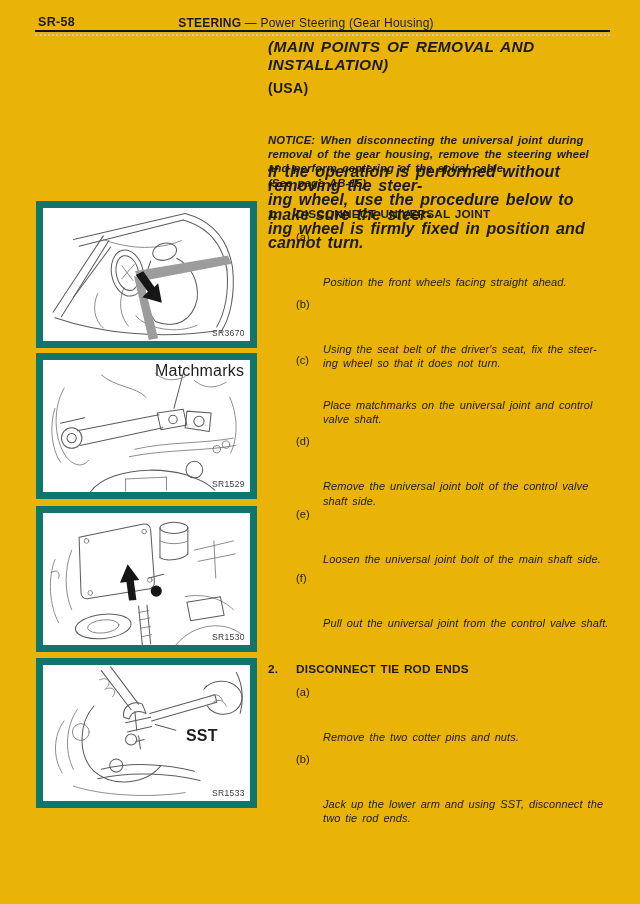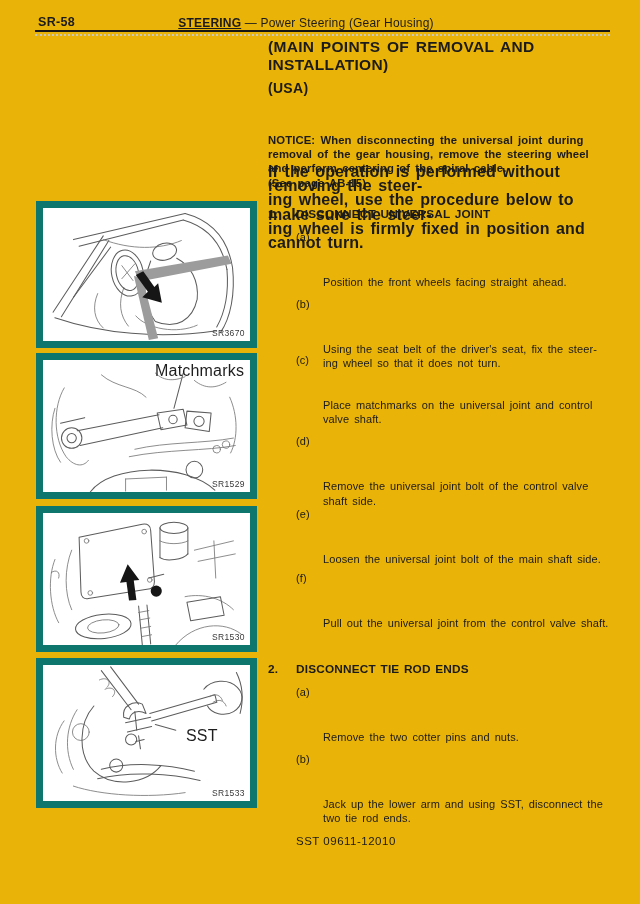--- a/index.html
+++ b/index.html
@@ -6,26 +6,26 @@
   html,body { background:#e8e8e8; }
   .page {
     position:relative; width:640px; height:904px; margin:0 auto;
     background:#eab308; color:#1b1b1b;
     font-family:"Liberation Sans", sans-serif;
     overflow:hidden;
   }
   
   .hdr-page  { position:absolute; left:38px; top:15px; font-size:12.5px; font-weight:bold; letter-spacing:.3px; }
   .hdr-title { position:absolute; left:0; top:16px; width:612px; text-align:center; font-size:12px; letter-spacing:.2px; }
-  .hdr-title b { font-weight:bold;text-decoration:underline; }
+  .hdr-title b { font-weight:bold; }
   .hdr-rule  { position:absolute; left:35px; right:30px; top:30px; height:2px; background:#141414; }
   .hdr-rule2 { position:absolute; left:35px; right:30px; top:34px; border-top:2px dotted #c6c6c6; }
   
   .col { position:absolute; left:268px; width:350px; }
-  .pre { white-space:pre-line; }
+  .pre { white-space:pre-line;font-style:italic; }
   .title-main { top:38px; font-size:15.5px; font-weight:bold; line-height:18px; letter-spacing:.3px; word-spacing:2px; }
   .title-usa  { top:80px; font-size:14px; font-weight:bold; letter-spacing:.3px; }
   .notice1 { top:105px; font-size:11.3px; font-weight:bold; line-height:14.2px; word-spacing:2px; letter-spacing:.1px;margin-top:28px; }
   .notice2 { top:165px; font-size:16px; font-weight:bold; line-height:14.2px; word-spacing:2px; letter-spacing:.1px; }
   .sec1 { top:207px; }
   .grp-cd { top:353px; }
   .grp-ef { top:507px; }
   .sec2 { top:662px; }
   .sec-head { display:flex; font-size:11.8px; font-weight:bold; letter-spacing:.2px; word-spacing:1px; }
   .sec-num  { width:28px; flex:none; }
@@ -43,21 +43,21 @@
   #fig3 { top:506px; height:146px; }
   #fig4 { top:658px; height:150px; }
   .fig svg { position:absolute; left:0; top:0; width:100%; height:100%; }
   .sk { fill:none; stroke:#5c5c5c; stroke-width:1.1; stroke-linecap:round; stroke-linejoin:round; }
   .sk2 { fill:none; stroke:#777; stroke-width:.9; stroke-linecap:round; }
   .belt { fill:#9c9c9c; stroke:none; }
   .ink  { fill:#161616; stroke:none; }
   .fig-code { position:absolute; right:5px; bottom:3px; font-size:8.5px; color:#383838; letter-spacing:.4px; }
   .fig-label { position:absolute; font-size:16px; color:#1e1e1e; letter-spacing:.2px; }
   #fig2 .fig-label { left:112px; top:2px; }
-  #fig4 .fig-label { left:143px; top:62px; }
+  #fig4 .fig-label { left:143px; top:62px;font-weight:bold; }
 </style>
 </head>
 <body>
 
 <div class="page">
 
   <div class="hdr-page">SR-58</div>
   <div class="hdr-title"><b>STEERING</b> <span>— Power Steering (Gear Housing)</span></div>
   <div class="hdr-rule"></div>
   <div class="hdr-rule2"></div>
@@ -124,21 +124,20 @@
       <div class="step">
         <span class="step-label">(a)</span>
         <span class="step-text pre">Remove the two cotter pins and nuts.</span>
       </div>
       <div class="step">
         <span class="step-label">(b)</span>
         <span class="step-text pre">Jack up the lower arm and using SST, disconnect the
 two tie rod ends.</span>
       </div>
     </div>
-    <div class="sst-note">SST 09611-12010</div>
   </div>
 
   <div class="fig" id="fig1">
     <svg viewBox="0 0 217 143">
       <path class="sk" d="M30,34 L150,6"></path>
       <path class="sk" d="M36,41 L148,13"></path>
       <path class="sk" d="M8,112 L62,30"></path>
       <path class="sk" d="M17,117 L68,35"></path>
       <path class="sk" d="M30,96 L70,42"></path>
       <path class="sk" d="M150,6 C180,14 196,34 201,64"></path>

